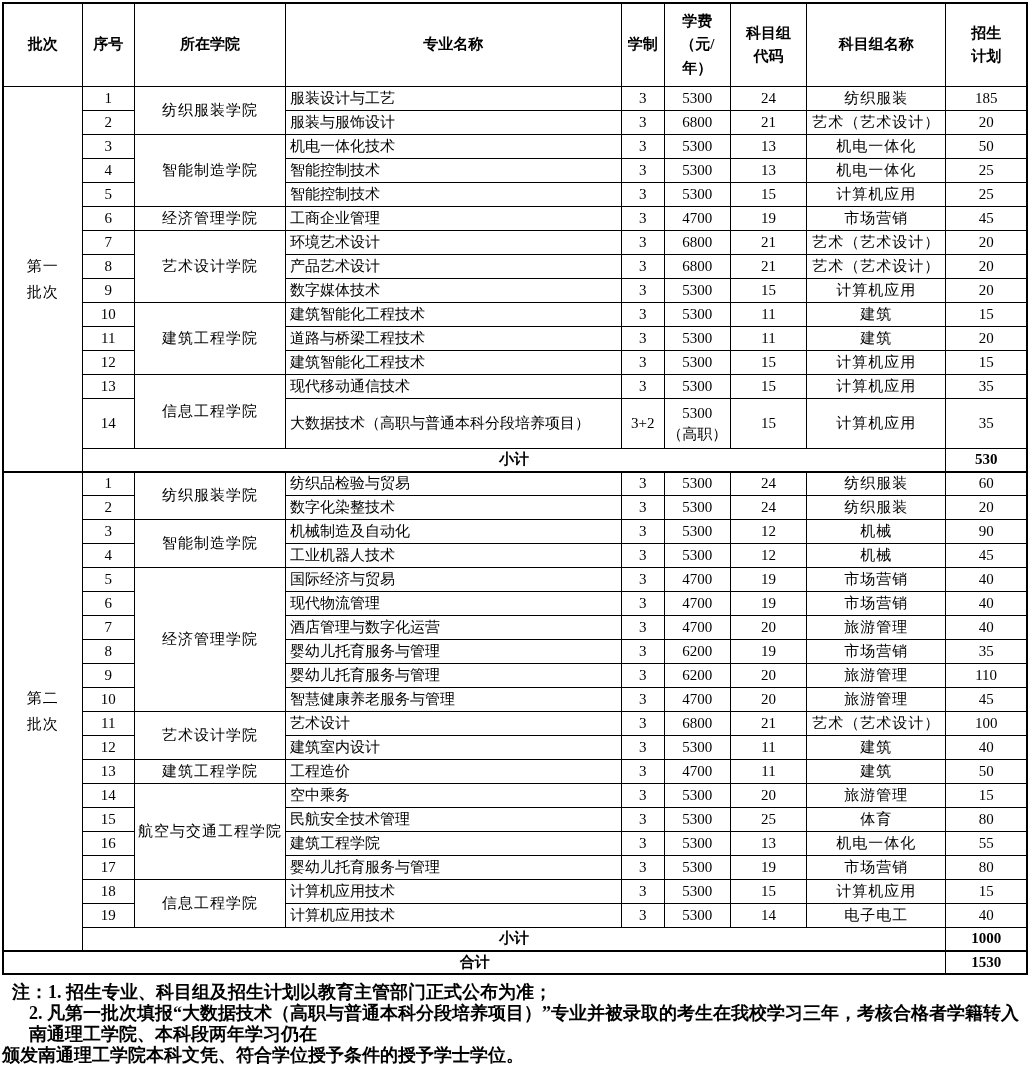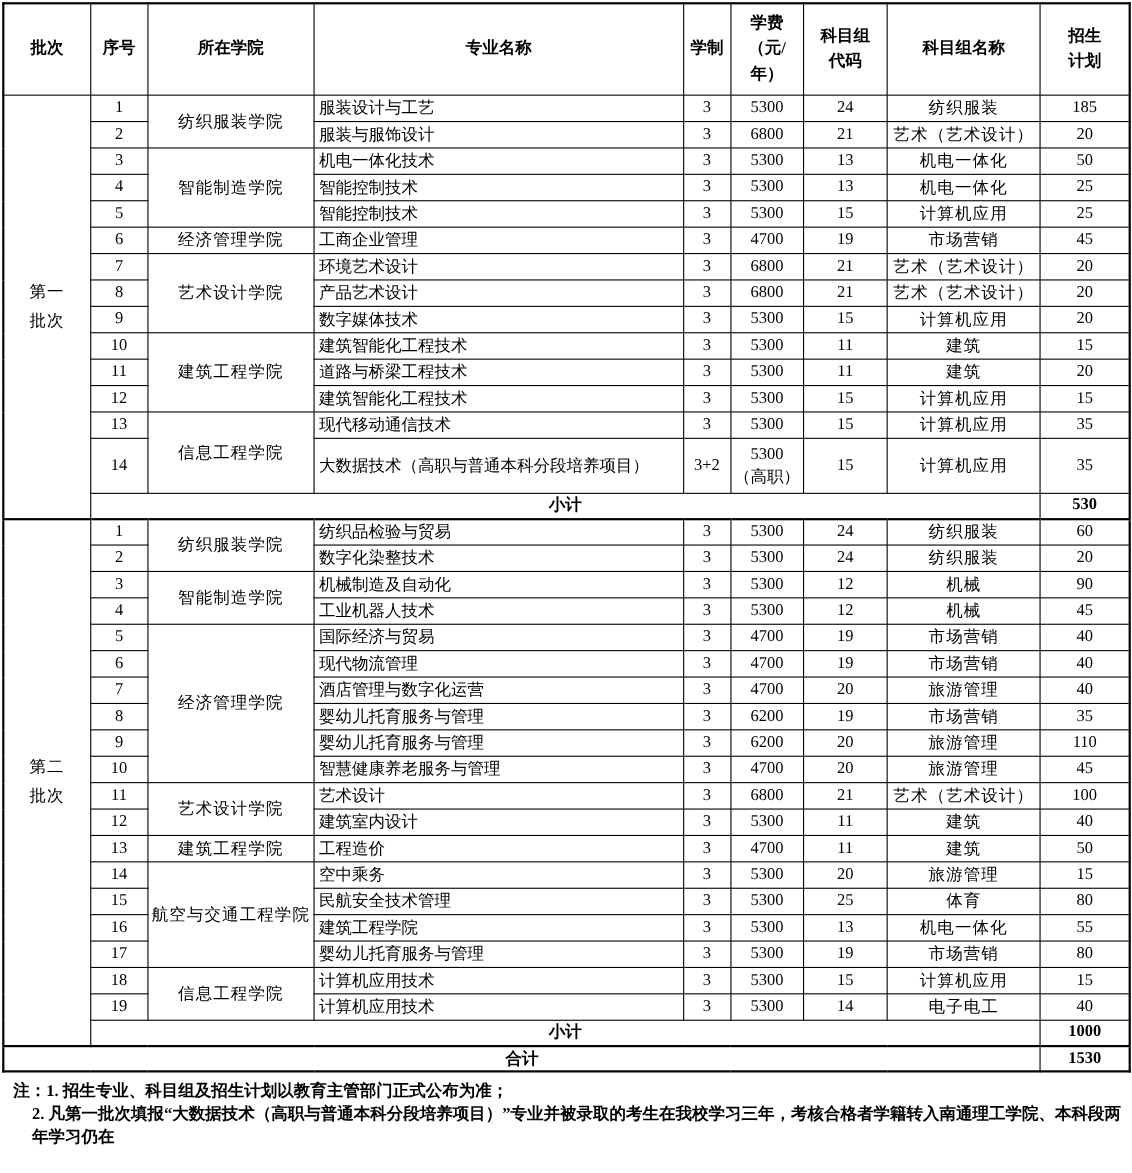--- a/index.html
+++ b/index.html
@@ -42,21 +42,21 @@
   }
   td.major{
     text-align:left;
     padding-left:4px;
     margin-top:26px;
   }
   td.college,td.group{letter-spacing:1px;}
   td.multiline{white-space:pre-line;line-height:1.4;}
   .notes{
     margin-top:7px;
-    font-size:15px;
+    font-size:18px;
     font-weight:bold;
     line-height:21px;
   }
   .note-0{padding-left:10px;}
   .note-1{padding-left:27px;}
   .note-2{padding-left:0;}
 </style>
 </head>
 <body>
 
@@ -415,14 +415,15 @@
         </tr>
         <tr class="sum total">
           <td colspan="8">合计</td>
           <td>1530</td>
         </tr>
       </tbody>
   </table>
   <div class="notes">
       <div class="note-0">注：1. 招生专业、科目组及招生计划以教育主管部门正式公布为准；</div>
       <div class="note-1">2. 凡第一批次填报“大数据技术（高职与普通本科分段培养项目）”专业并被录取的考生在我校学习三年，考核合格者学籍转入南通理工学院、本科段两年学习仍在</div>
+      <div class="note-2">颁发南通理工学院本科文凭、符合学位授予条件的授予学士学位。</div>
     </div>
 </div>
 
 </body></html>

